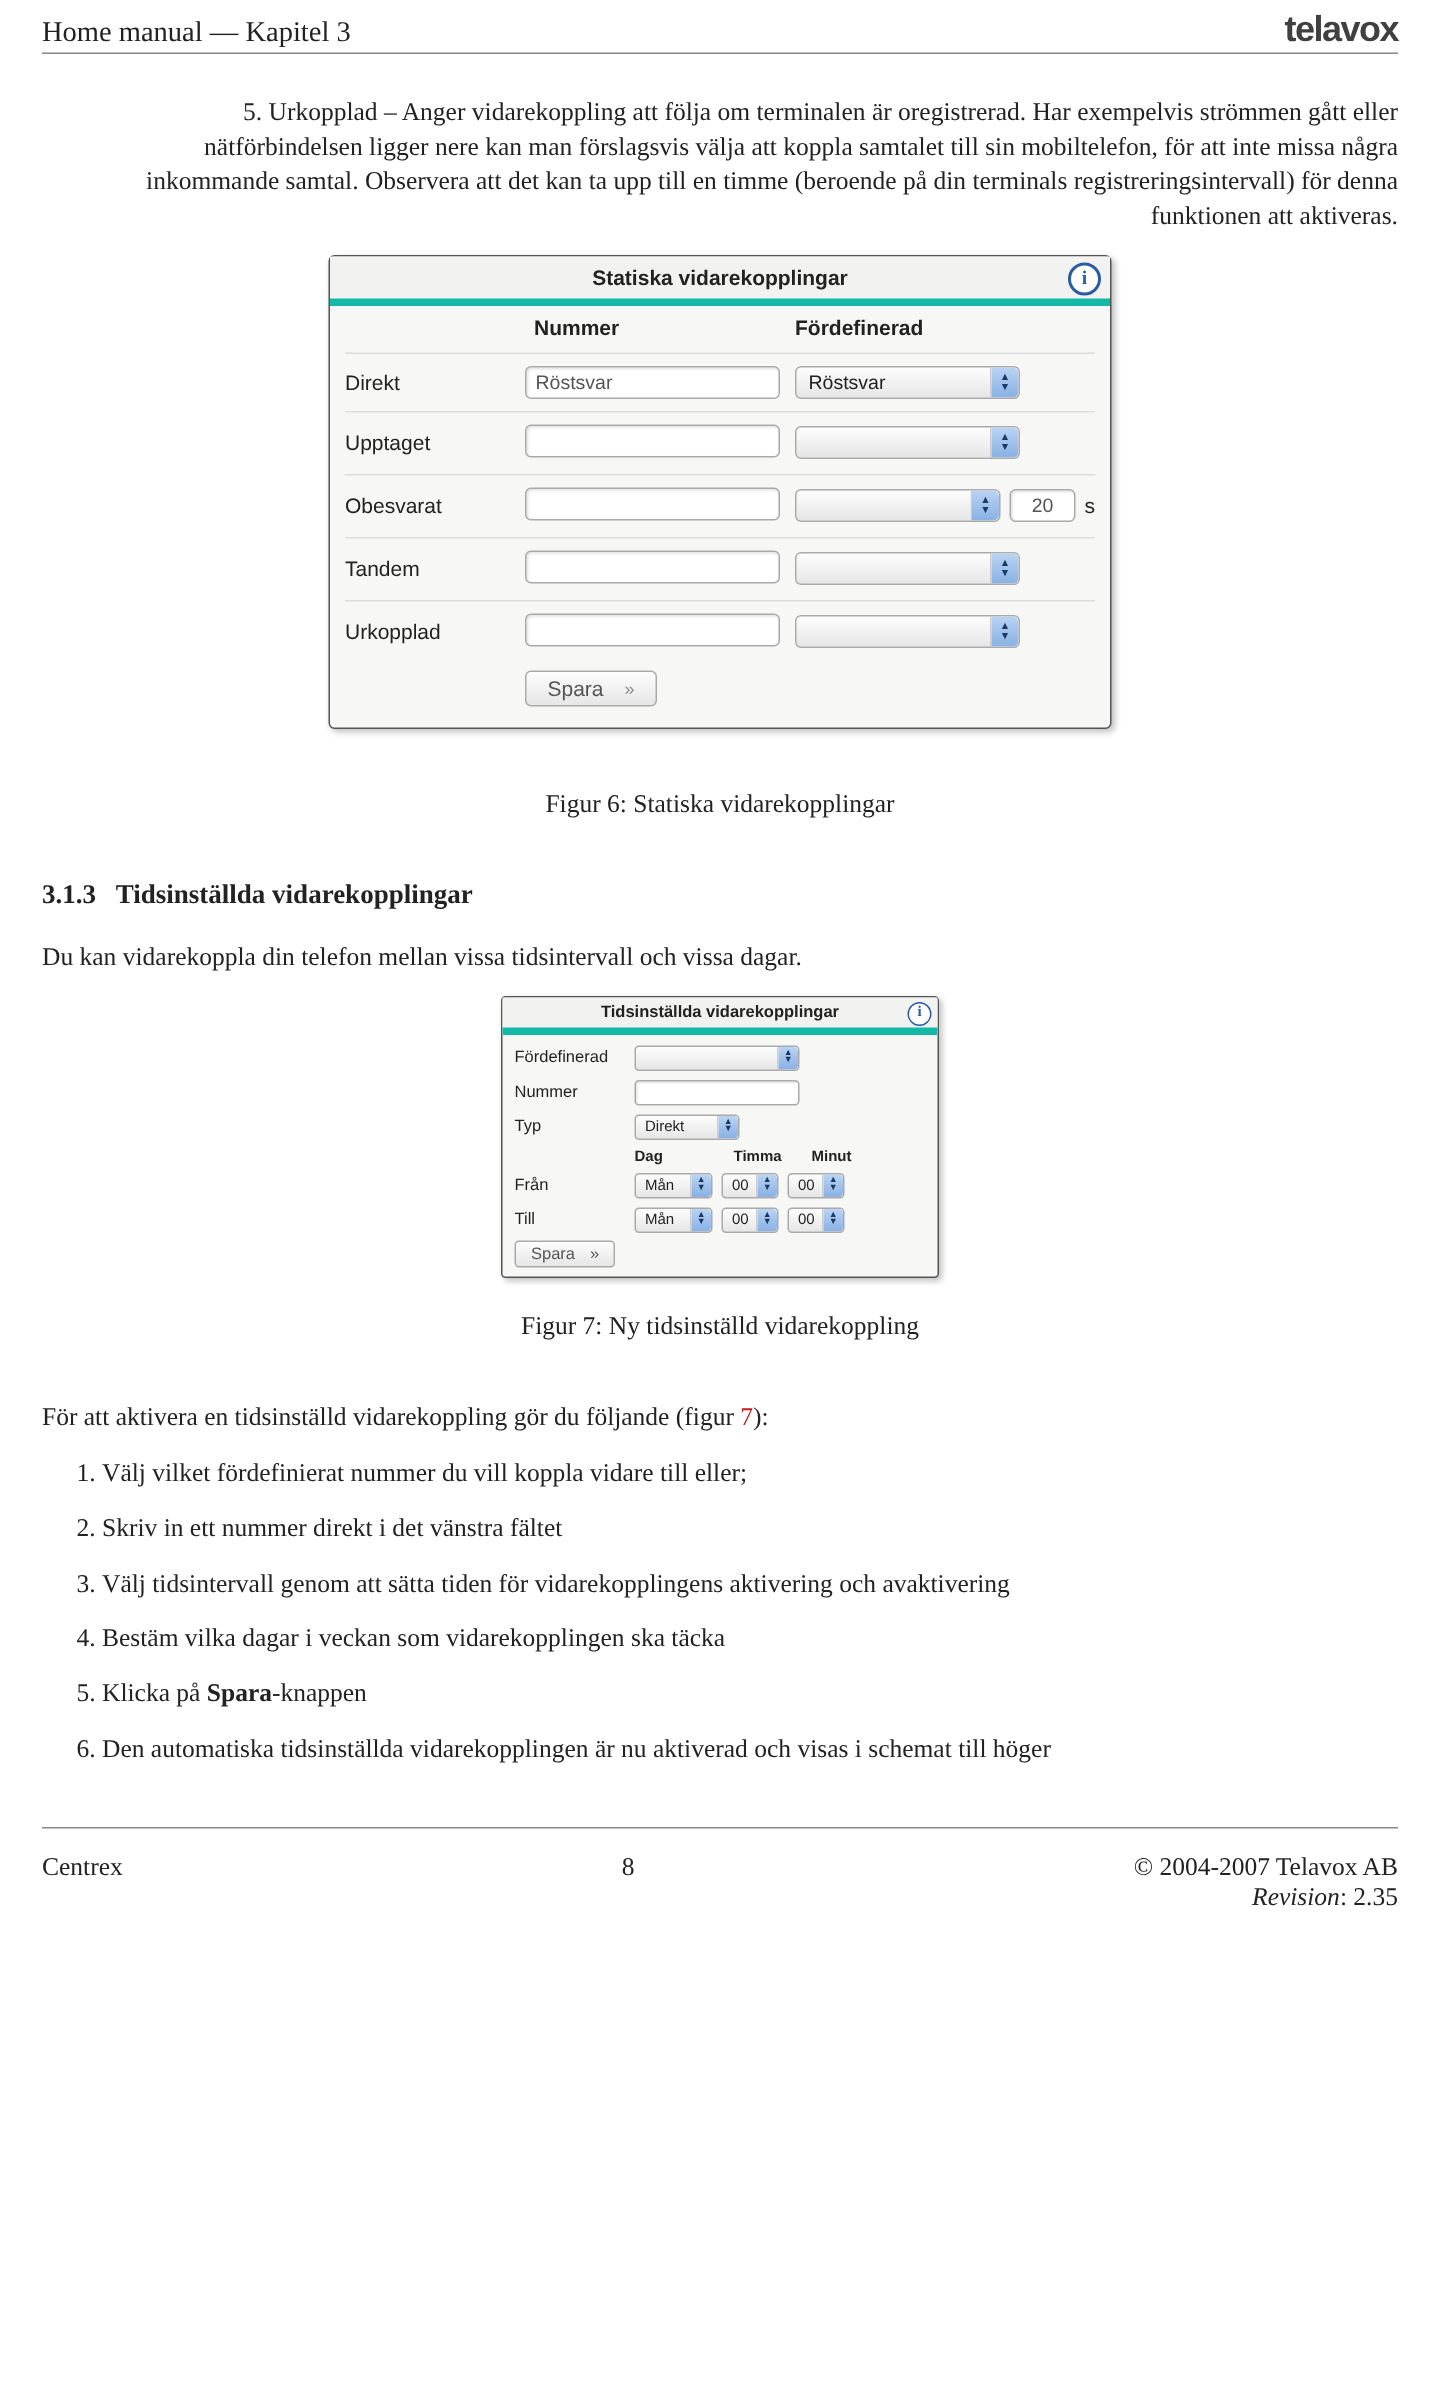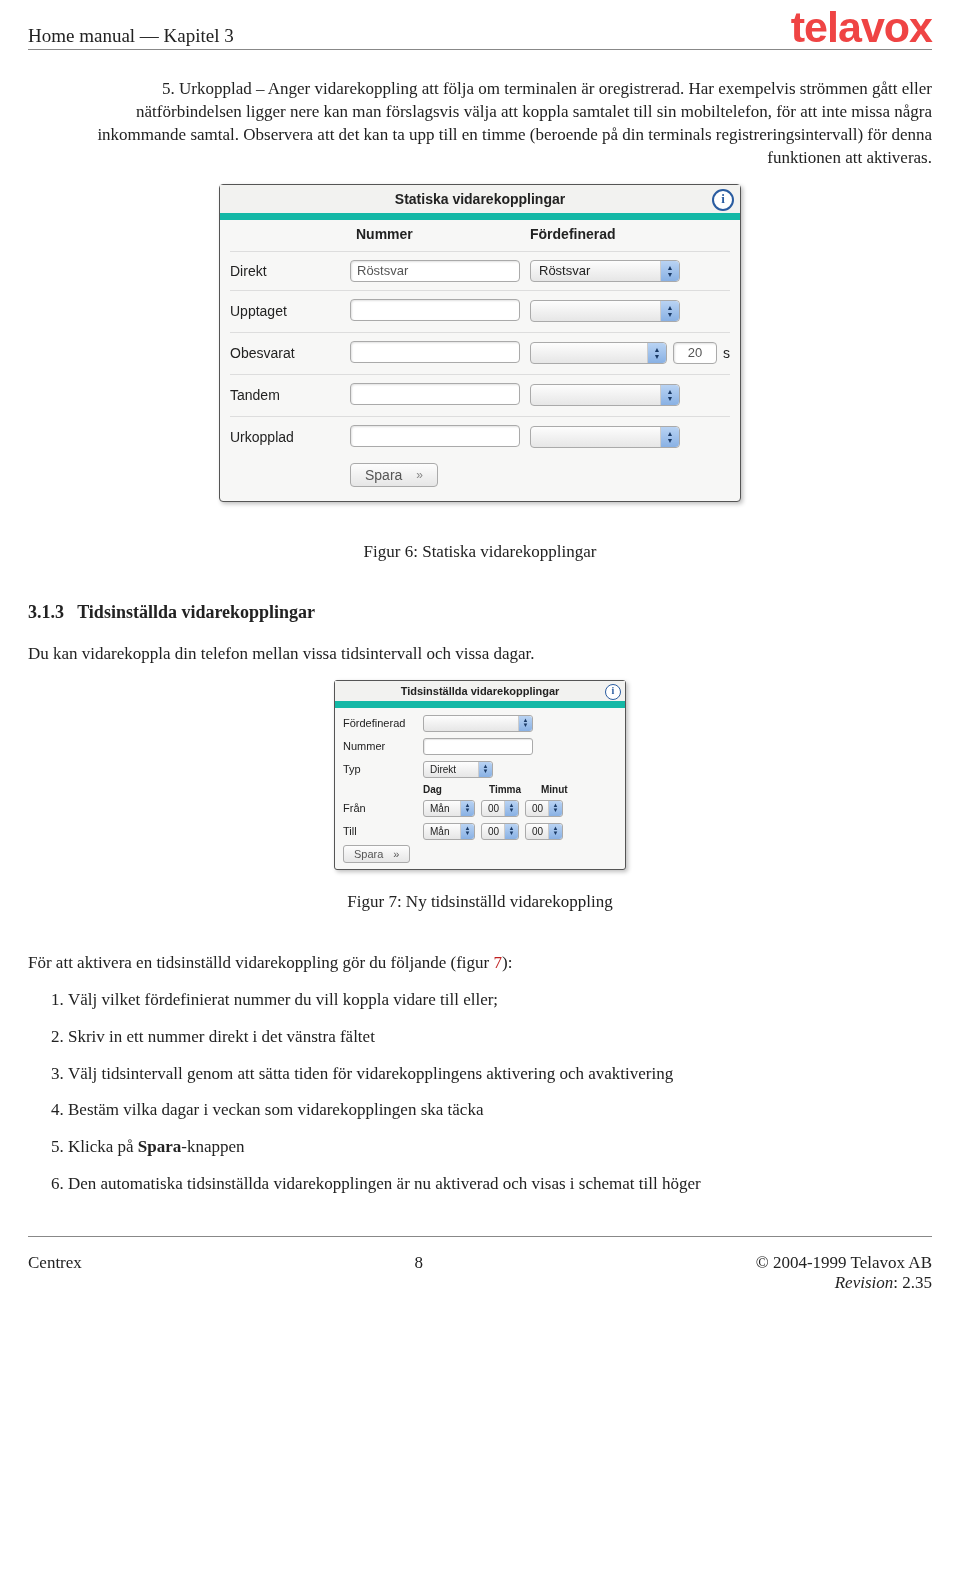--- a/index.html
+++ b/index.html
@@ -23,22 +23,22 @@
     border-bottom: 1px solid #888;
     padding-bottom: 2px;
     margin-bottom: 28px;
   }
   .header-title {
     font-size: 19px;
   }
   .brand {
     font-family: Verdana, Geneva, sans-serif;
     font-weight: 700;
-    font-size: 43px;
-    color: #ef4444;
+    font-size: 24px;
+    color: #404040;
     letter-spacing: -1px;
     line-height: 0.8;
   }
   .body-text {
     line-height: 1.35;
     margin-bottom: 14px;
   }
   ol.list5 {
     list-style: none;
     padding-left: 36px;
@@ -85,21 +85,21 @@
     background: #f7f7f6;
     box-shadow: 2px 2px 4px rgba(0,0,0,0.25);
     font-family: 'Lucida Grande', Arial, sans-serif;
     font-size: 14px;
   }
   .panel-title {
     background: #f2f2f0;
     font-weight: 700;
     text-align: center;
     padding: 6px 8px;
-    border-bottom: 7px solid #14b8a6;
+    border-bottom: 5px solid #14b8a6;
     position: relative;
   }
   .info-icon {
     position: absolute;
     right: 6px;
     top: 4px;
     width: 18px;
     height: 18px;
     border: 2px solid #2a5ca0;
     border-radius: 50%;
@@ -429,17 +429,17 @@
     <li>Välj tidsintervall genom att sätta tiden för vidarekopplingens aktivering och avaktivering</li>
     <li>Bestäm vilka dagar i veckan som vidarekopplingen ska täcka</li>
     <li>Klicka på <span class="bold">Spara</span>-knappen</li>
     <li>Den automatiska tidsinställda vidarekopplingen är nu aktiverad och visas i schemat till höger</li>
   </ol>
 
   <div class="footer">
     <span>Centrex</span>
     <span>8</span>
     <span class="right">
-      <span>© 2004-1999 Telavox AB</span><br>
+      <span>© 2004-2007 Telavox AB</span><br>
       <span class="rev">Revision</span><span>: 2.35</span>
     </span>
   </div>
 </div>
 
 </body></html>

